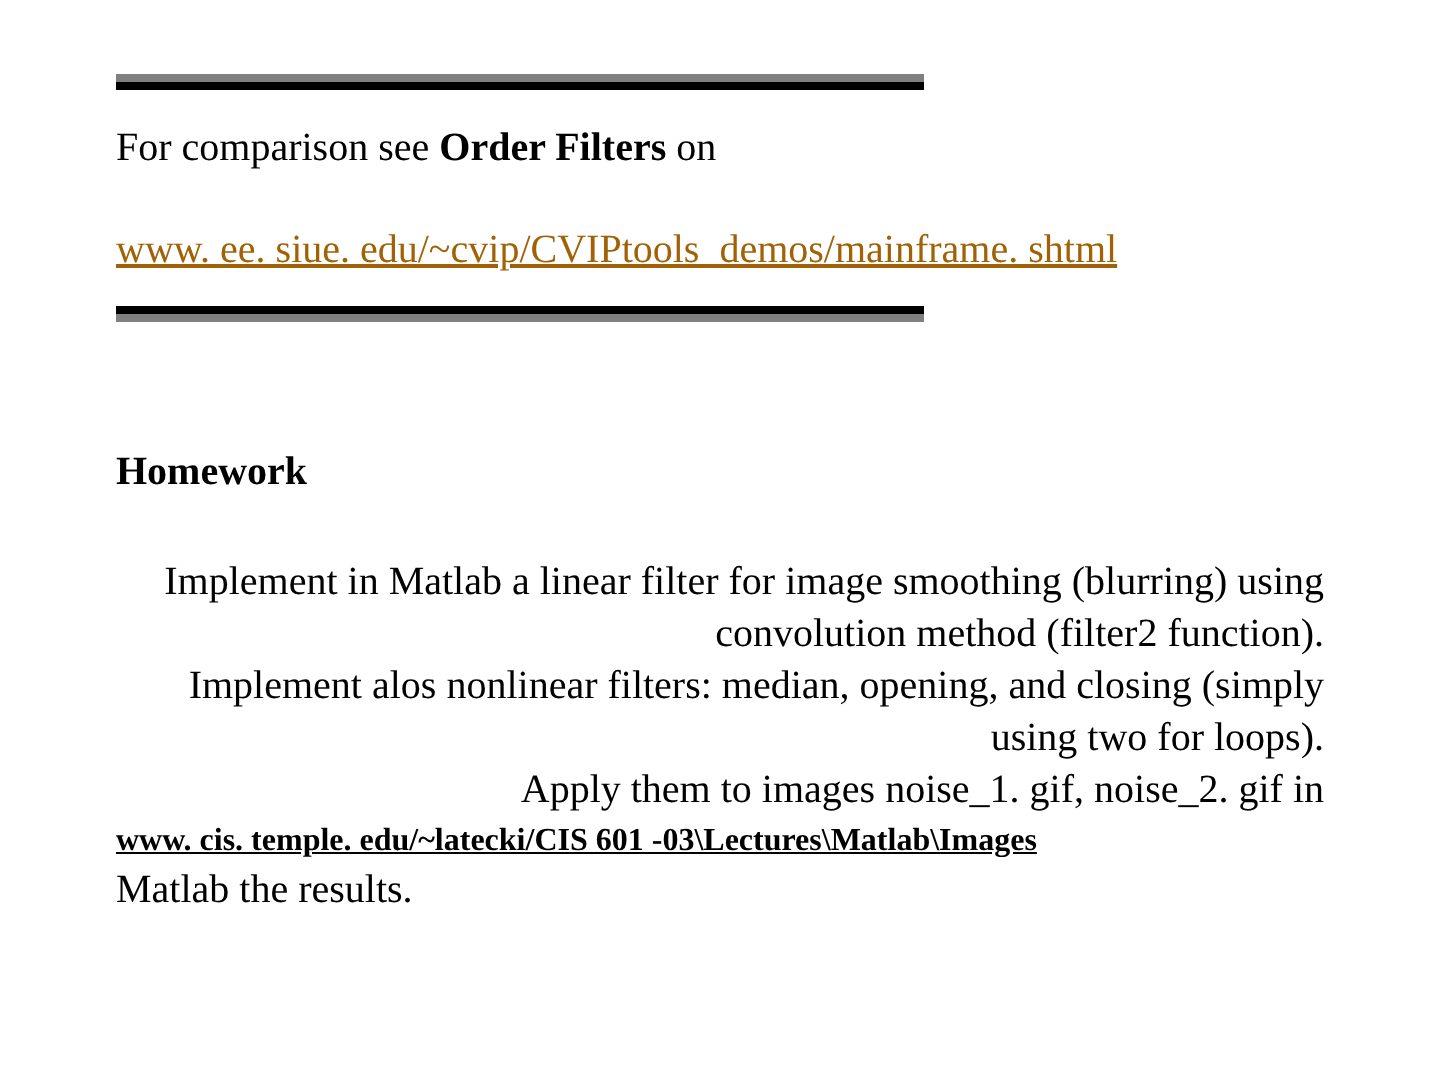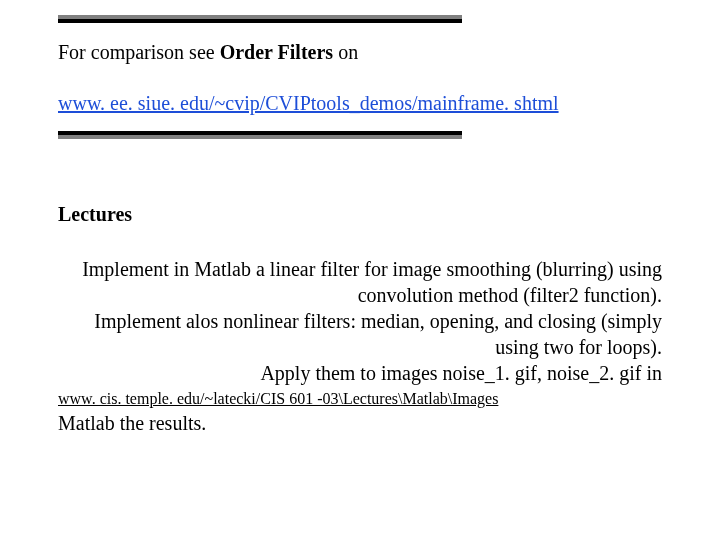--- a/index.html
+++ b/index.html
@@ -1,31 +1,31 @@
 <!DOCTYPE html>
 <html><head>
 <meta charset="utf-8">
 <style>
   * { margin: 0; padding: 0; box-sizing: border-box; }
   html, body { width: 720px; height: 540px; background: #ffffff; font-family: "Times New Roman", Times, serif; }
-  .slide { position: relative; width: 720px; height: 540px; padding: 15px 58px 0 58px; color: #000; }
+  .slide { position: relative; width: 720px; height: 540px; padding: 37px 58px 0 58px; color: #000; }
   .top-rule { position: relative; height: 0; }
   .top-rule .gray { position: absolute; left: 0; top: 0; width: 404px; height: 4px; background: #808080; }
   .top-rule .black { position: absolute; left: 0; top: 4px; width: 404px; height: 4px; background: #000; }
   .section1 { margin-top: 24px; }
   .line1 { font-size: 20px; line-height: 1.35; }
   .line1 .bold { font-weight: bold; }
   .link-line { margin-top: 24px; font-size: 20px; line-height: 1.35; }
-  .link-line a, .link-line span { color: #1d4ed8; text-decoration: underline; }
+  .link-line a, .link-line span { color: #a16207; text-decoration: underline; }
   .mid-rule { position: relative; margin-top: 14px; height: 8px; }
   .mid-rule .black { position: absolute; left: 0; top: 0; width: 404px; height: 4px; background: #000; }
   .mid-rule .gray { position: absolute; left: 0; top: 4px; width: 404px; height: 4px; background: #808080; }
   .hw-title { margin-top: 64px; font-size: 20px; font-weight: bold; }
   .hw-body { margin-top: 30px; font-size: 20px; line-height: 1.3; max-width: 604px; text-align: right; }
-  .small-link { margin-top: 4px; font-size: 16px; text-decoration: underline; }
+  .small-link { margin-top: 4px; font-size: 16px; text-decoration: underline; font-weight: bold; }
   .final-line { margin-top: 2px; font-size: 20px; line-height: 1.3; }
 </style>
 </head>
 <body>
 
 <div class="slide">
 
   <div class="top-rule">
     <div class="gray"></div>
     <div class="black"></div>
@@ -38,21 +38,21 @@
     <div class="link-line">
       <span>www. ee. siue. edu/~cvip/CVIPtools_demos/mainframe. shtml</span>
     </div>
   </div>
 
   <div class="mid-rule">
     <div class="black"></div>
     <div class="gray"></div>
   </div>
 
-  <div class="hw-title">Lectures</div>
+  <div class="hw-title">Homework</div>
 
   <div class="hw-body">Implement in Matlab a linear filter for image smoothing (blurring) using convolution method (filter2 function).<br>Implement alos nonlinear filters: median, opening, and closing (simply using two for loops).<br>Apply them to images noise_1. gif, noise_2. gif in</div>
 
   <div class="small-link">www. cis. temple. edu/~latecki/CIS 601 -03\Lectures\Matlab\Images</div>
 
   <div class="final-line">Matlab the results.</div>
 
 </div>
 
 </body></html>

